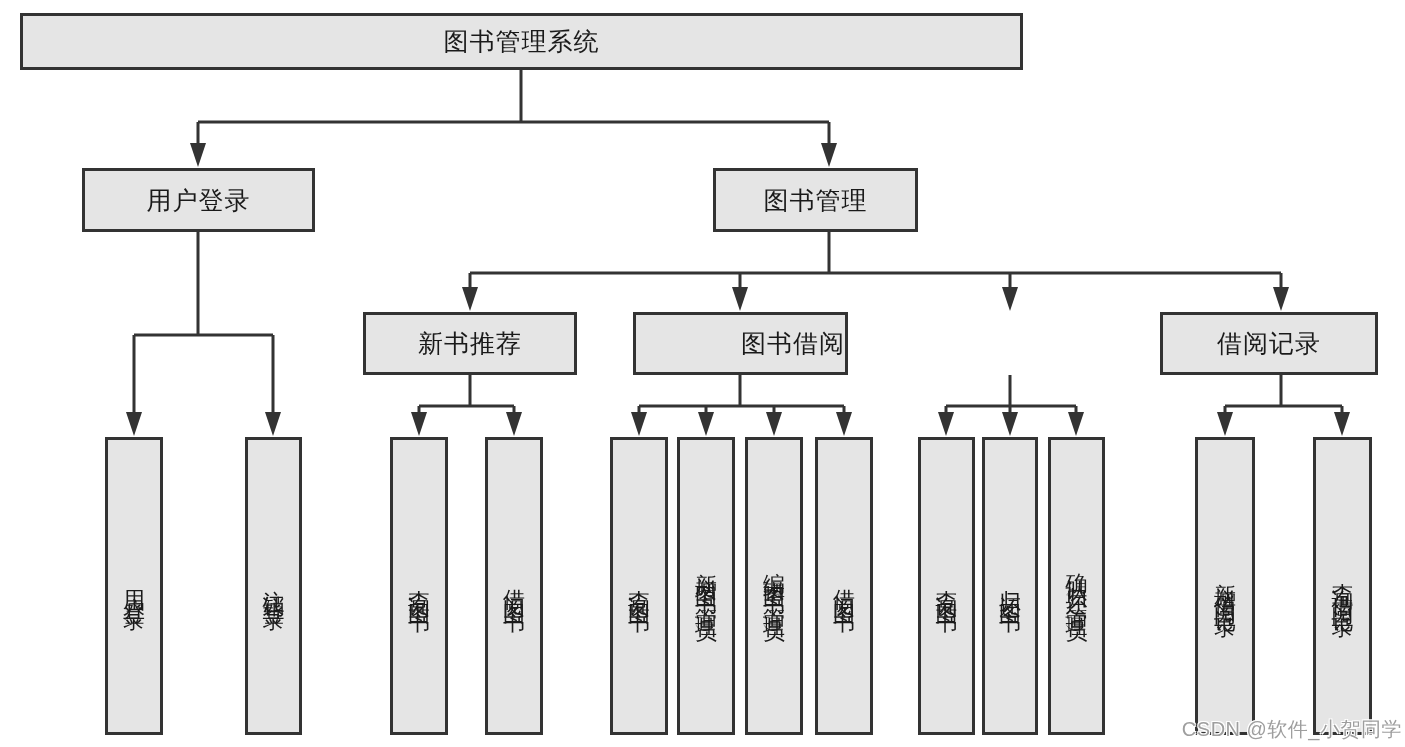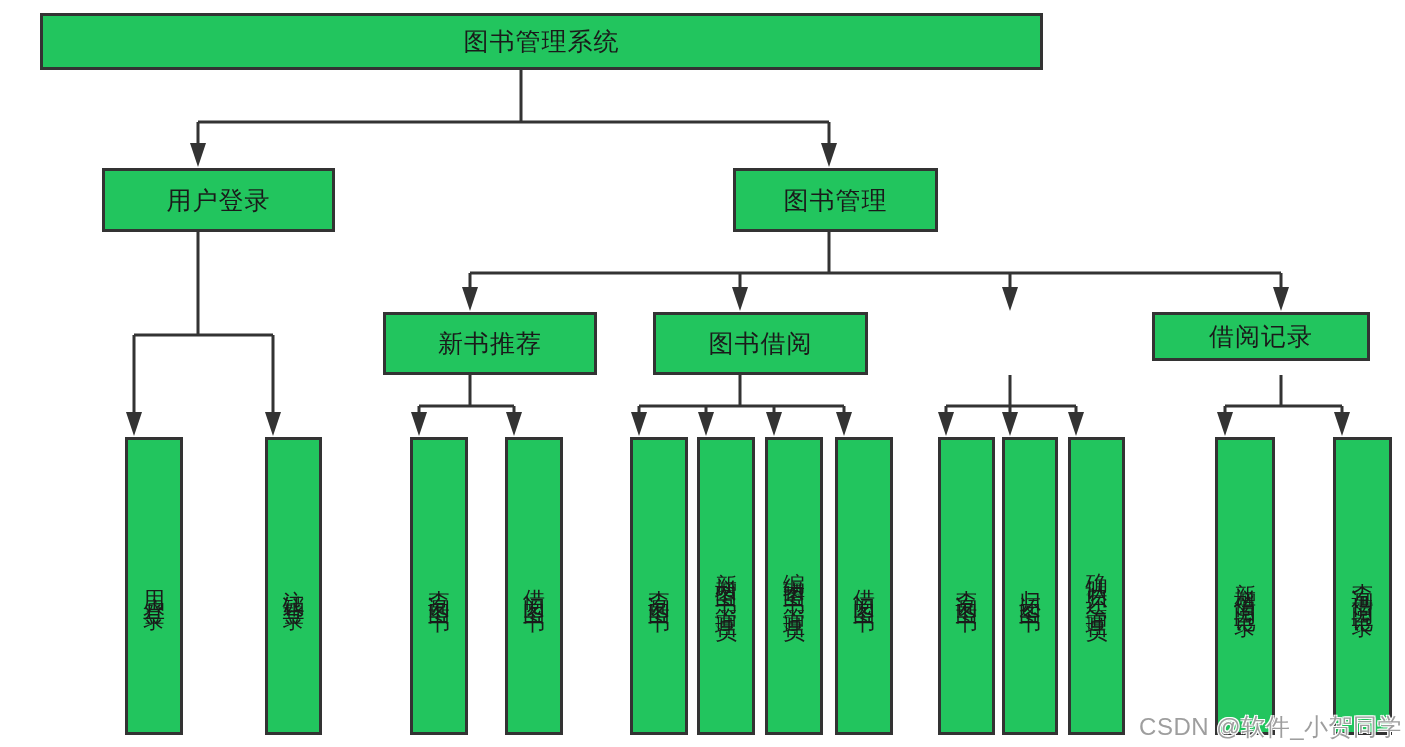--- a/index.html
+++ b/index.html
@@ -17,46 +17,45 @@
   }
   #connectors {
     position: absolute;
     left: 0; top: 0;
     width: 1405px;
     height: 747px;
   }
   .box {
     position: absolute;
     box-sizing: border-box;
-    background: #22c55e;
+    background: #e5e5e5;
     border: 3px solid #333333;
     display: flex;
     align-items: center;
     justify-content: center;
     color: #1a1a1a;
     text-align: center;
-    margin-left: 20px;
   }
   .hlabel {
     font-size: 25px;
     letter-spacing: 1px;
     white-space: nowrap;
   }
   .vbox .vlabel {
     writing-mode: vertical-rl;
     text-orientation: mixed;
     font-size: 22px;
     letter-spacing: 7px;
     line-height: 1;
   }
   .watermark {
     position: absolute;
     right: 3px;
     bottom: 4px;
-    font-size: 24px;
+    font-size: 20px;
     color: #9e9e9e;
     letter-spacing: 0.5px;
     text-shadow: 1px 1px 0 #ffffff, -1px -1px 0 #ffffff, 1px -1px 0 #ffffff, -1px 1px 0 #ffffff;
     white-space: nowrap;
   }
 </style>
 </head>
 <body>
 
 <div id="stage">
@@ -111,24 +110,24 @@
   <div class="box" style="left:82px; top:168px; width:233px; height:64px;">
     <span class="hlabel">用户登录</span>
   </div>
   <div class="box" style="left:713px; top:168px; width:205px; height:64px;">
     <span class="hlabel">图书管理</span>
   </div>
 
   <div class="box" style="left:363px; top:312px; width:214px; height:63px;">
     <span class="hlabel">新书推荐</span>
   </div>
-  <div class="box" style="left:633px; top:312px; width:215px; height:63px;">
+  <div class="box" style="left:633px; top:312px; width:215px; height:63px;justify-content:flex-end;">
     <span class="hlabel">图书借阅</span>
   </div>
-  <div class="box" style="left:1132px; top:312px; width:218px; height:49px;text-align:center;">
+  <div class="box" style="left:1160px; top:312px; width:218px; height:63px;text-align:center;">
     <span class="hlabel">借阅记录</span>
   </div>
 
   <div class="box vbox" style="left:105px; top:437px; width:58px; height:298px;">
     <span class="vlabel">用户登录</span>
   </div>
   <div class="box vbox" style="left:245px; top:437px; width:57px; height:298px;">
     <span class="vlabel">注销登录</span>
   </div>
 

